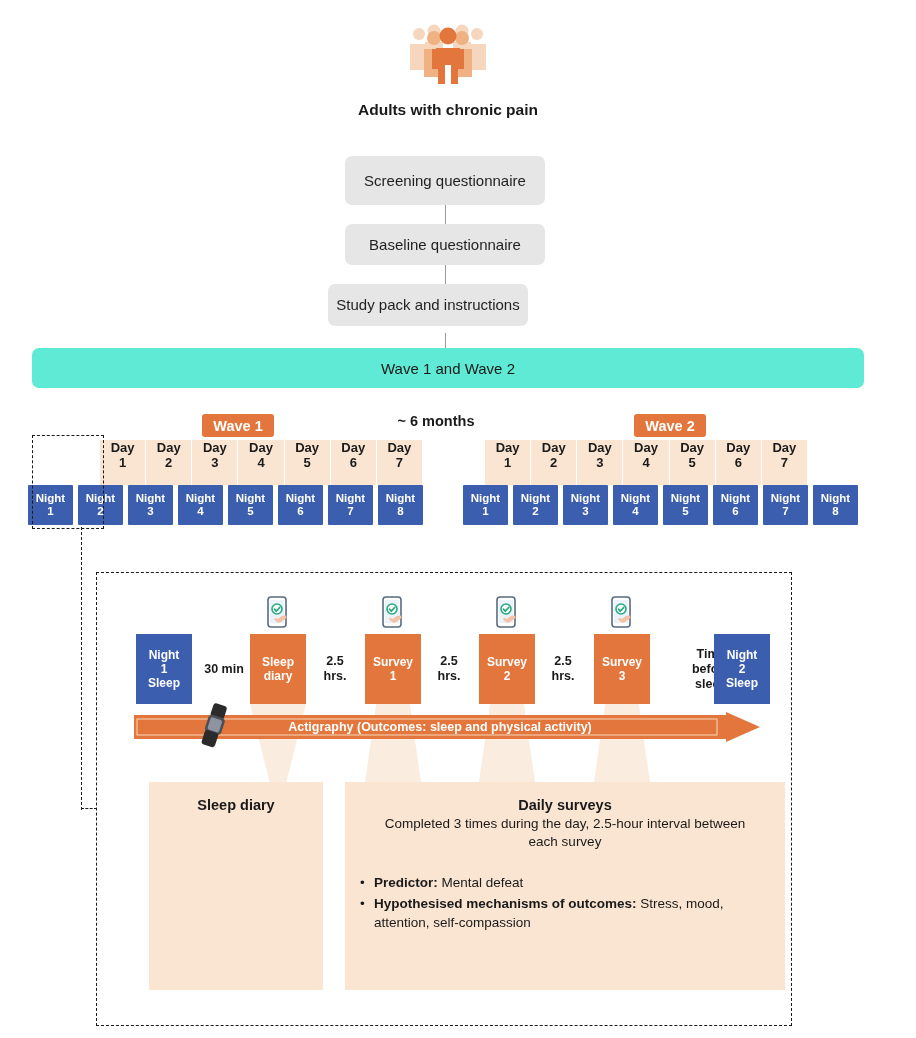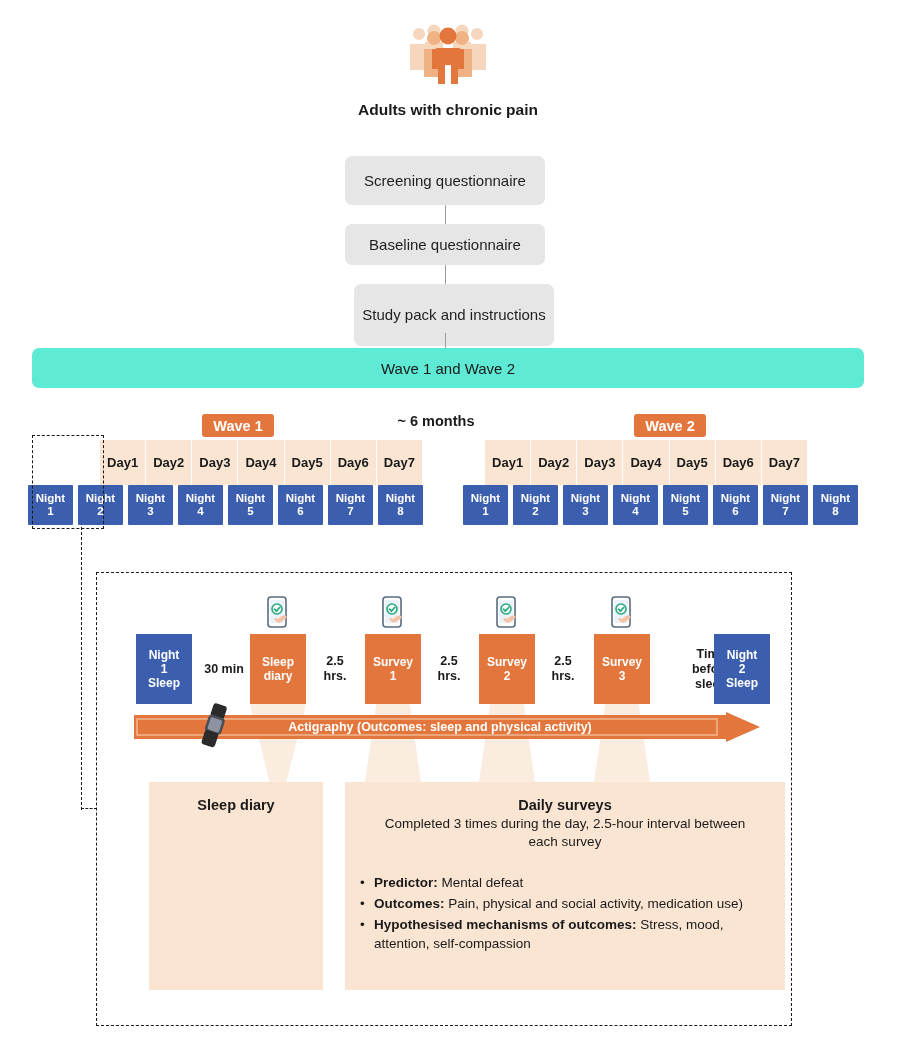--- a/index.html
+++ b/index.html
@@ -12,39 +12,39 @@
 
   
   #people-icon{left:398px;top:22px;width:100px;height:62px;}
   #people-title{left:344px;top:100px;width:208px;font-size:15.5px;font-weight:bold;
     line-height:19px;text-align:center;}
 
   
   .greybox{background:#e6e6e6;border-radius:7px;font-size:15px;line-height:20px;color:#1f1f1f;}
   #step-screening{left:345px;top:156px;width:200px;height:49px;}
   #step-baseline{left:345px;top:224px;width:200px;height:41px;}
-  #step-studypack{left:354px;top:284px;width:200px;height:62px;}
+  #step-studypack{left:328px;top:284px;width:200px;height:42px;}
   #wave-band{left:32px;top:348px;width:832px;height:40px;background:#5eead4;border-radius:7px;
     font-size:15px;}
   .vconn{background:#9b9b9b;width:1px;}
   #conn1{left:445px;top:205px;height:19px;}
   #conn2{left:445px;top:265px;height:19px;}
   #conn3{left:445px;top:333px;height:15px;}
 
   
   .wavelabel{background:#e2763c;color:#ffffff;font-weight:bold;font-size:14.5px;
     border-radius:3px;height:23px;}
   #wave1-label{left:202px;top:414px;width:72px;}
   #wave2-label{left:634px;top:414px;width:72px;}
   #months-label{left:386px;top:412px;width:100px;font-size:14.5px;font-weight:bold;
     line-height:18px;text-align:center;}
 
   
   .dayrow{position:absolute;height:45px;background:#fae5d3;display:flex;}
-  .daycell{flex:1;display:flex;flex-direction:row;align-items:center;justify-content:center;
+  .daycell{flex:1;display:flex;flex-direction:column;align-items:center;justify-content:flex-start;
     font-size:13px;font-weight:bold;line-height:15px;border-right:1px solid #ffffff;color:#1a1a1a;}
   .daycell:last-child{border-right:none;}
   .nightrow{position:absolute;height:40px;display:flex;}
   .nightcell{width:45px;margin-right:5px;background:#3c5eae;color:#ffffff;font-size:11.5px;
     font-weight:bold;line-height:13px;display:flex;flex-direction:column;
     align-items:center;justify-content:center;border-radius:1px;}
   #w1-days{left:100px;top:440px;width:322px;}
   #w1-nights{left:28px;top:485px;}
   #w2-days{left:485px;top:440px;width:322px;}
   #w2-nights{left:463px;top:485px;}
@@ -416,19 +416,16 @@
 </div>
 
 <div class="descpanel" id="desc-survey">
   <div class="desc-title" style="margin:14px 20px 0;">Daily surveys</div>
   <div class="desc-sub" style="margin:1px 24px 0;">Completed 3 times during the day, 2.5-hour interval between each survey</div>
   <ul class="bullets" style="margin:22px 18px 0 14px;">
     <li>
       <span class="b">Predictor:</span><span> Mental defeat</span>
     </li>
     <li>
-      <span class="b">Outcomes:</span><span> Pain, physical and social activity, medication use)</span>
-    </li>
-    <li>
       <span class="b">Hypothesised mechanisms of outcomes:</span><span> Stress, mood, attention, self-compassion</span>
     </li>
   </ul>
 </div>
 
 </body></html>

